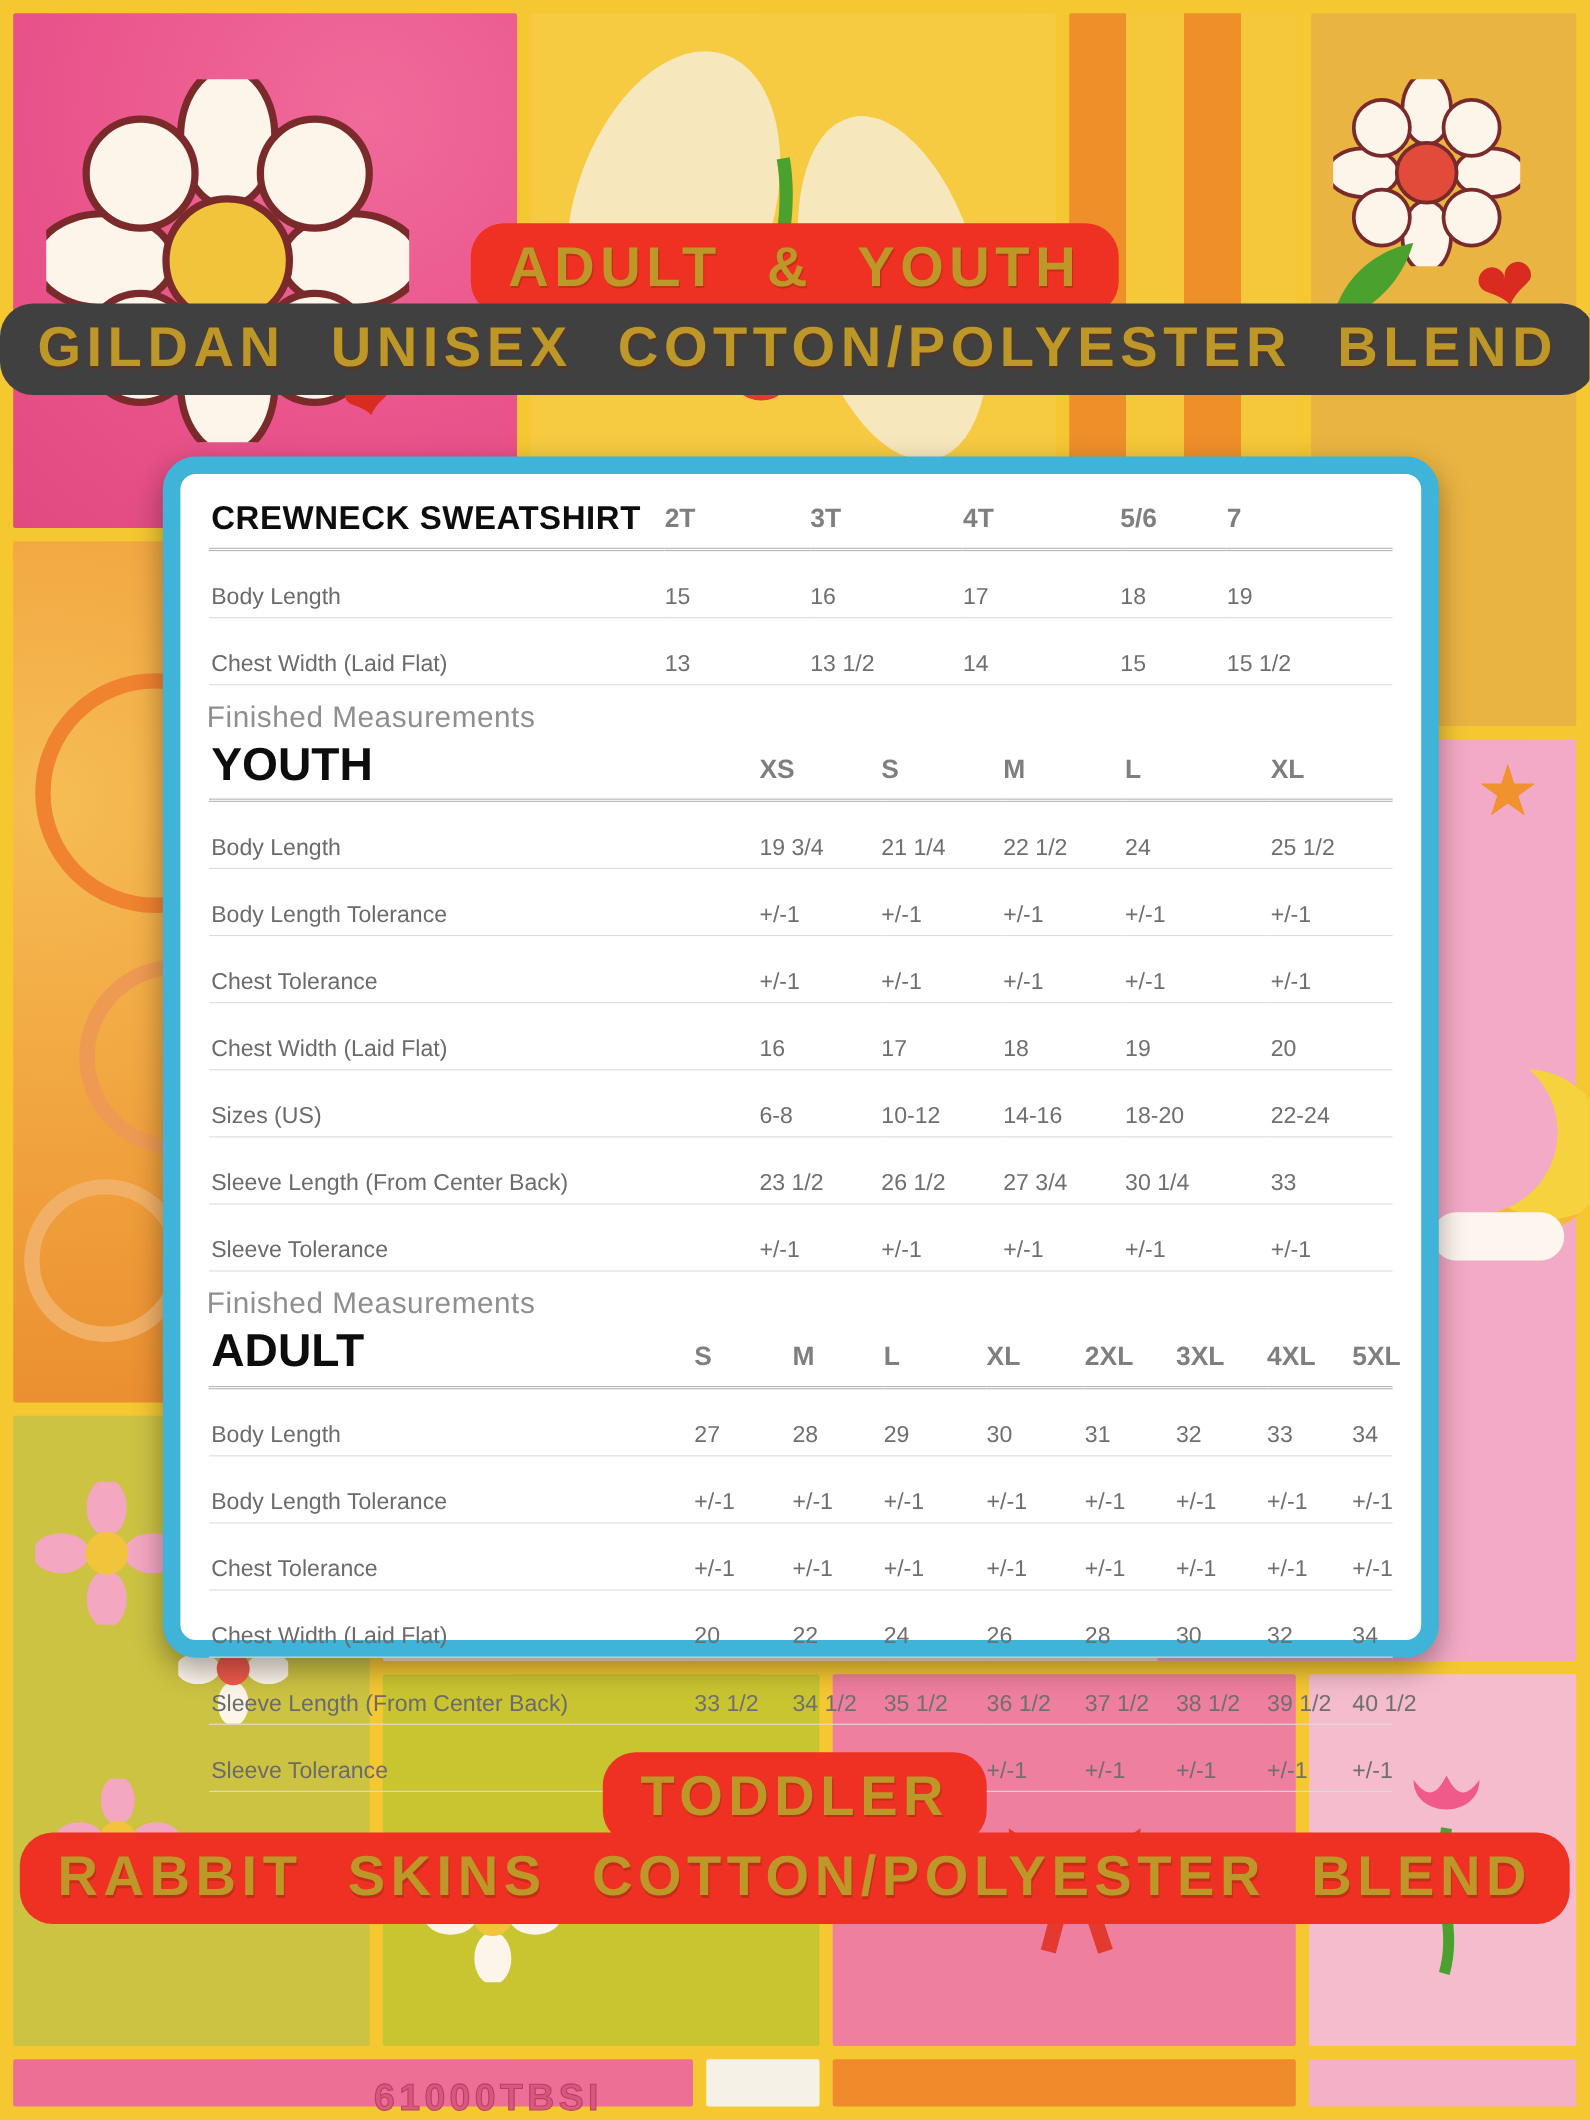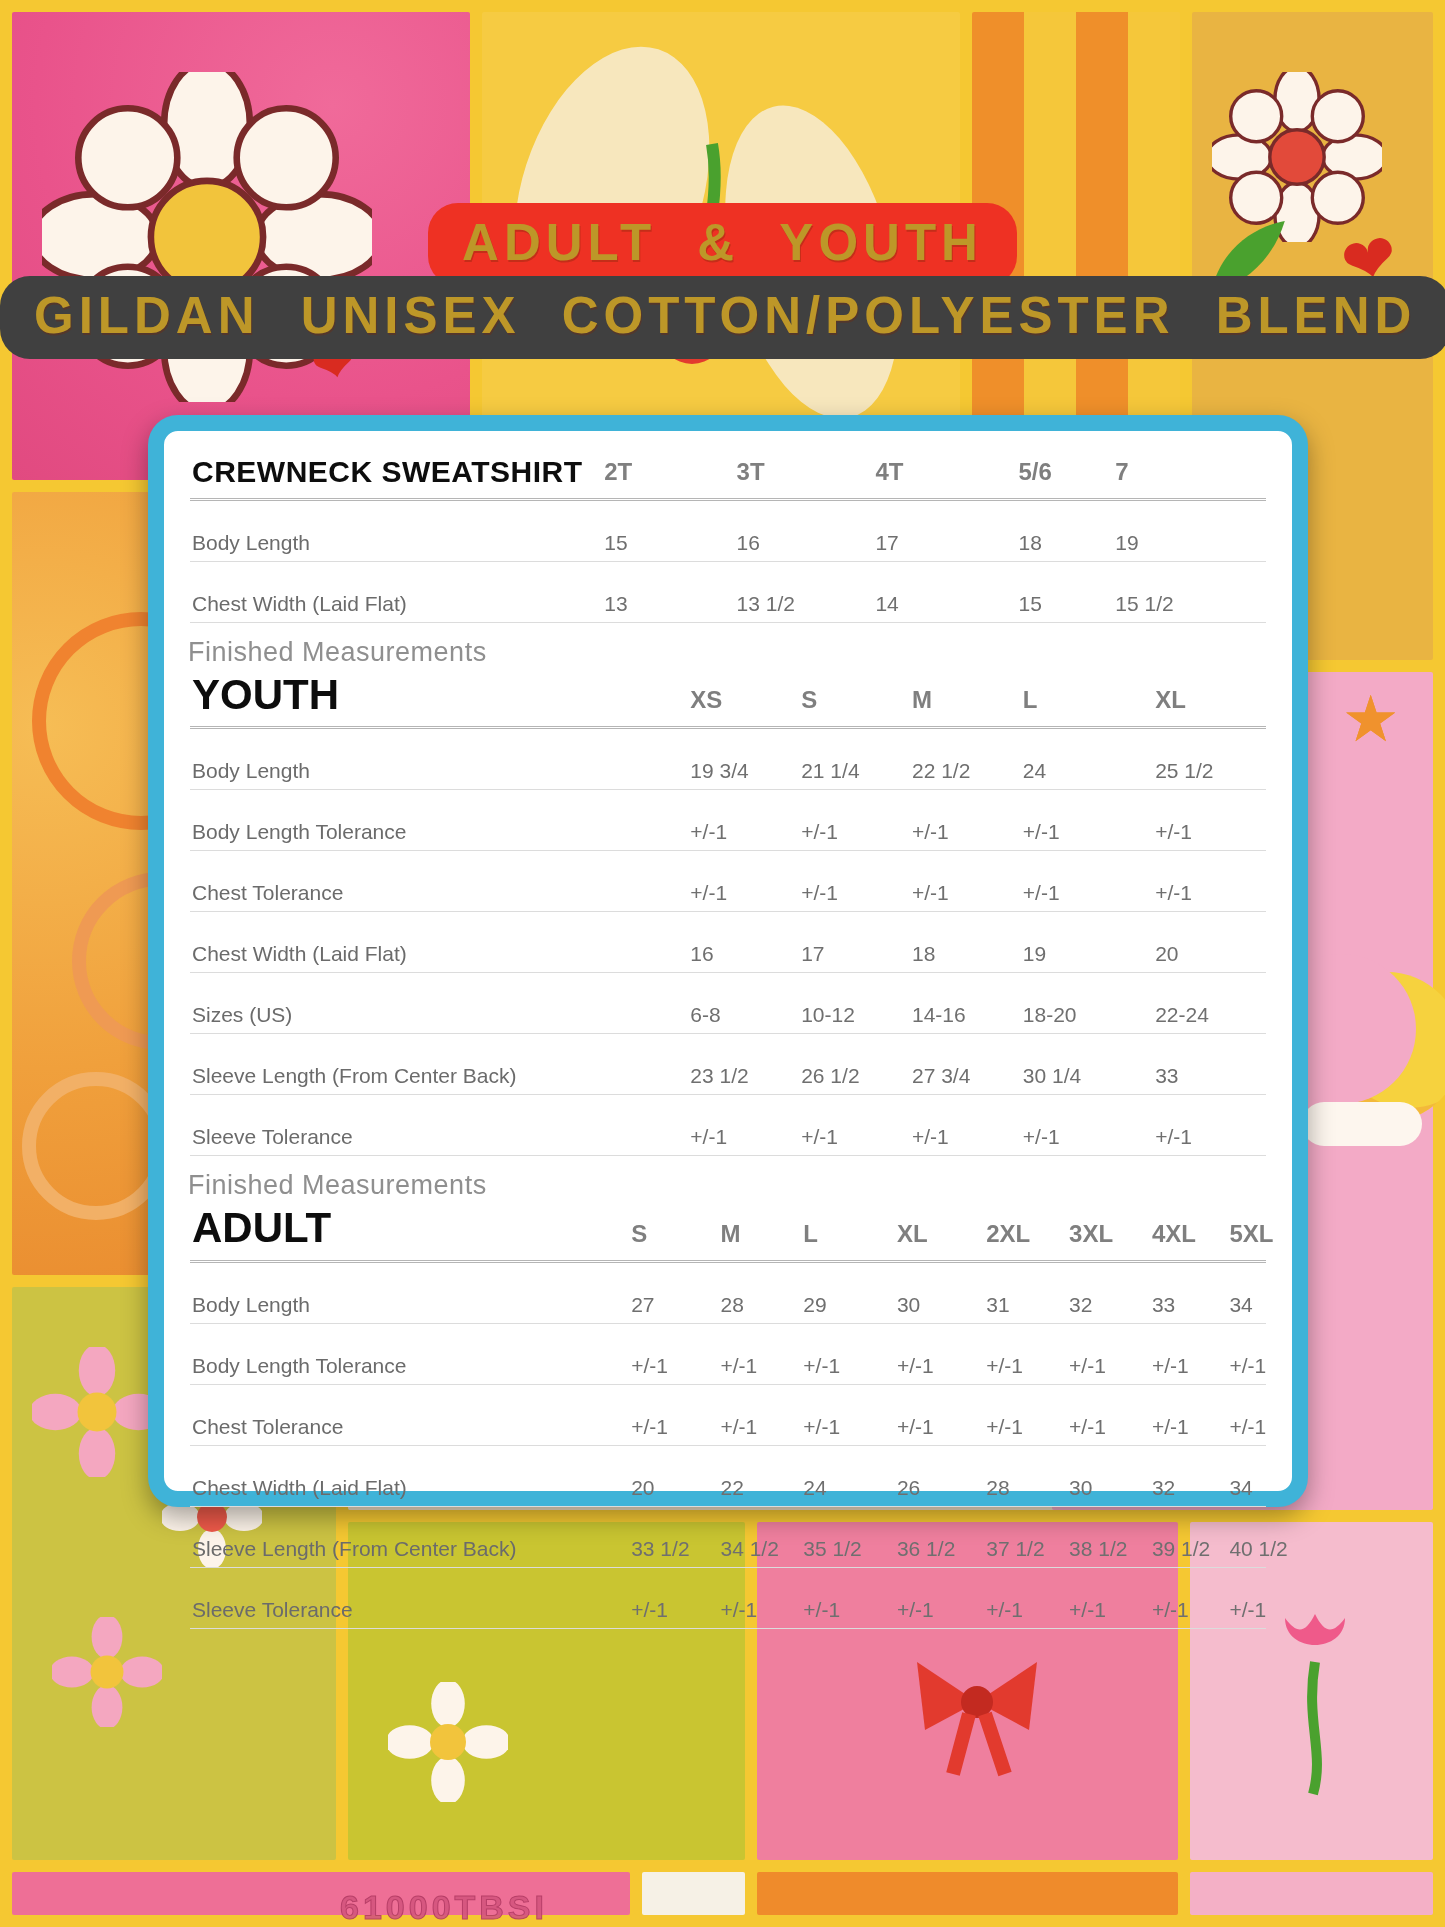--- a/index.html
+++ b/index.html
@@ -454,13 +454,19 @@
             <td class="cell">+/-1</td>
             <td class="cell">+/-1</td>
           </tr>
         </tbody>
     </table>
   </section>
 
 </div>
 
 <div class="banner banner-bottom">
+  <div class="banner-line">
+    <span style="background: rgb(238, 49, 35); color: rgb(189, 151, 40);">TODDLER</span>
+  </div>
+  <div class="banner-line">
+    <span style="background: rgb(238, 49, 35); color: rgb(189, 151, 40);">RABBIT SKINS COTTON/POLYESTER BLEND</span>
+  </div>
 </div>
 
 </body></html>

